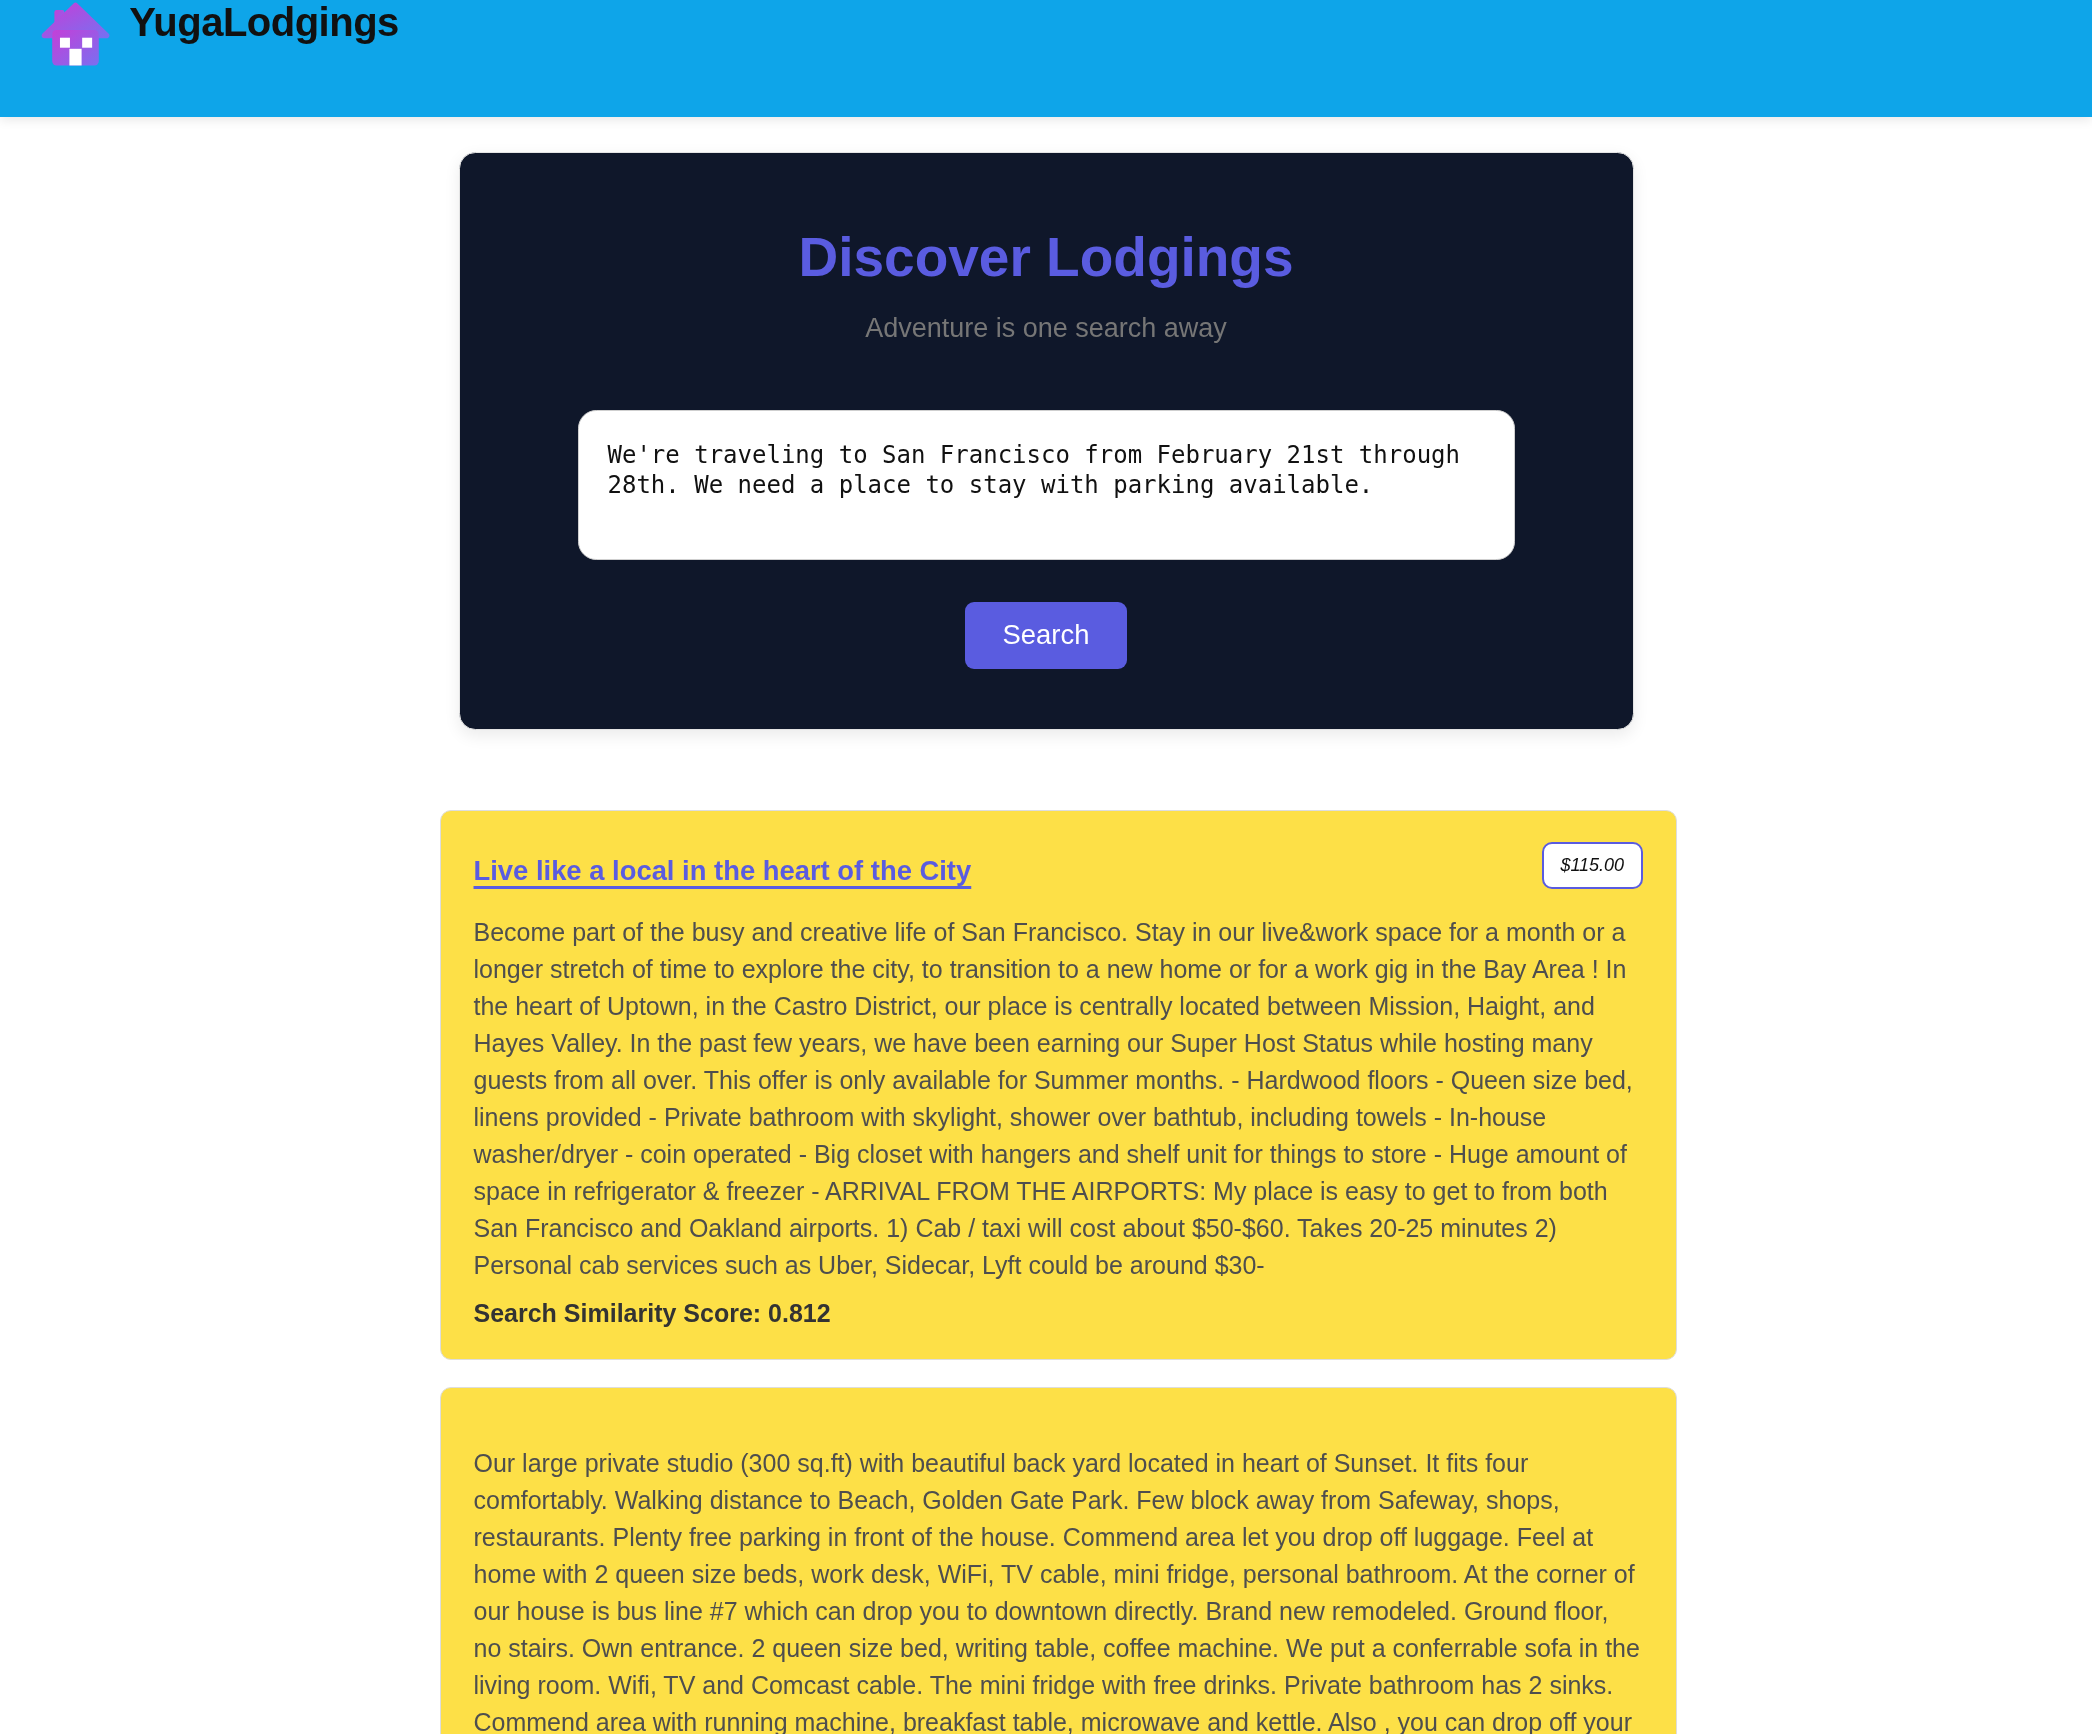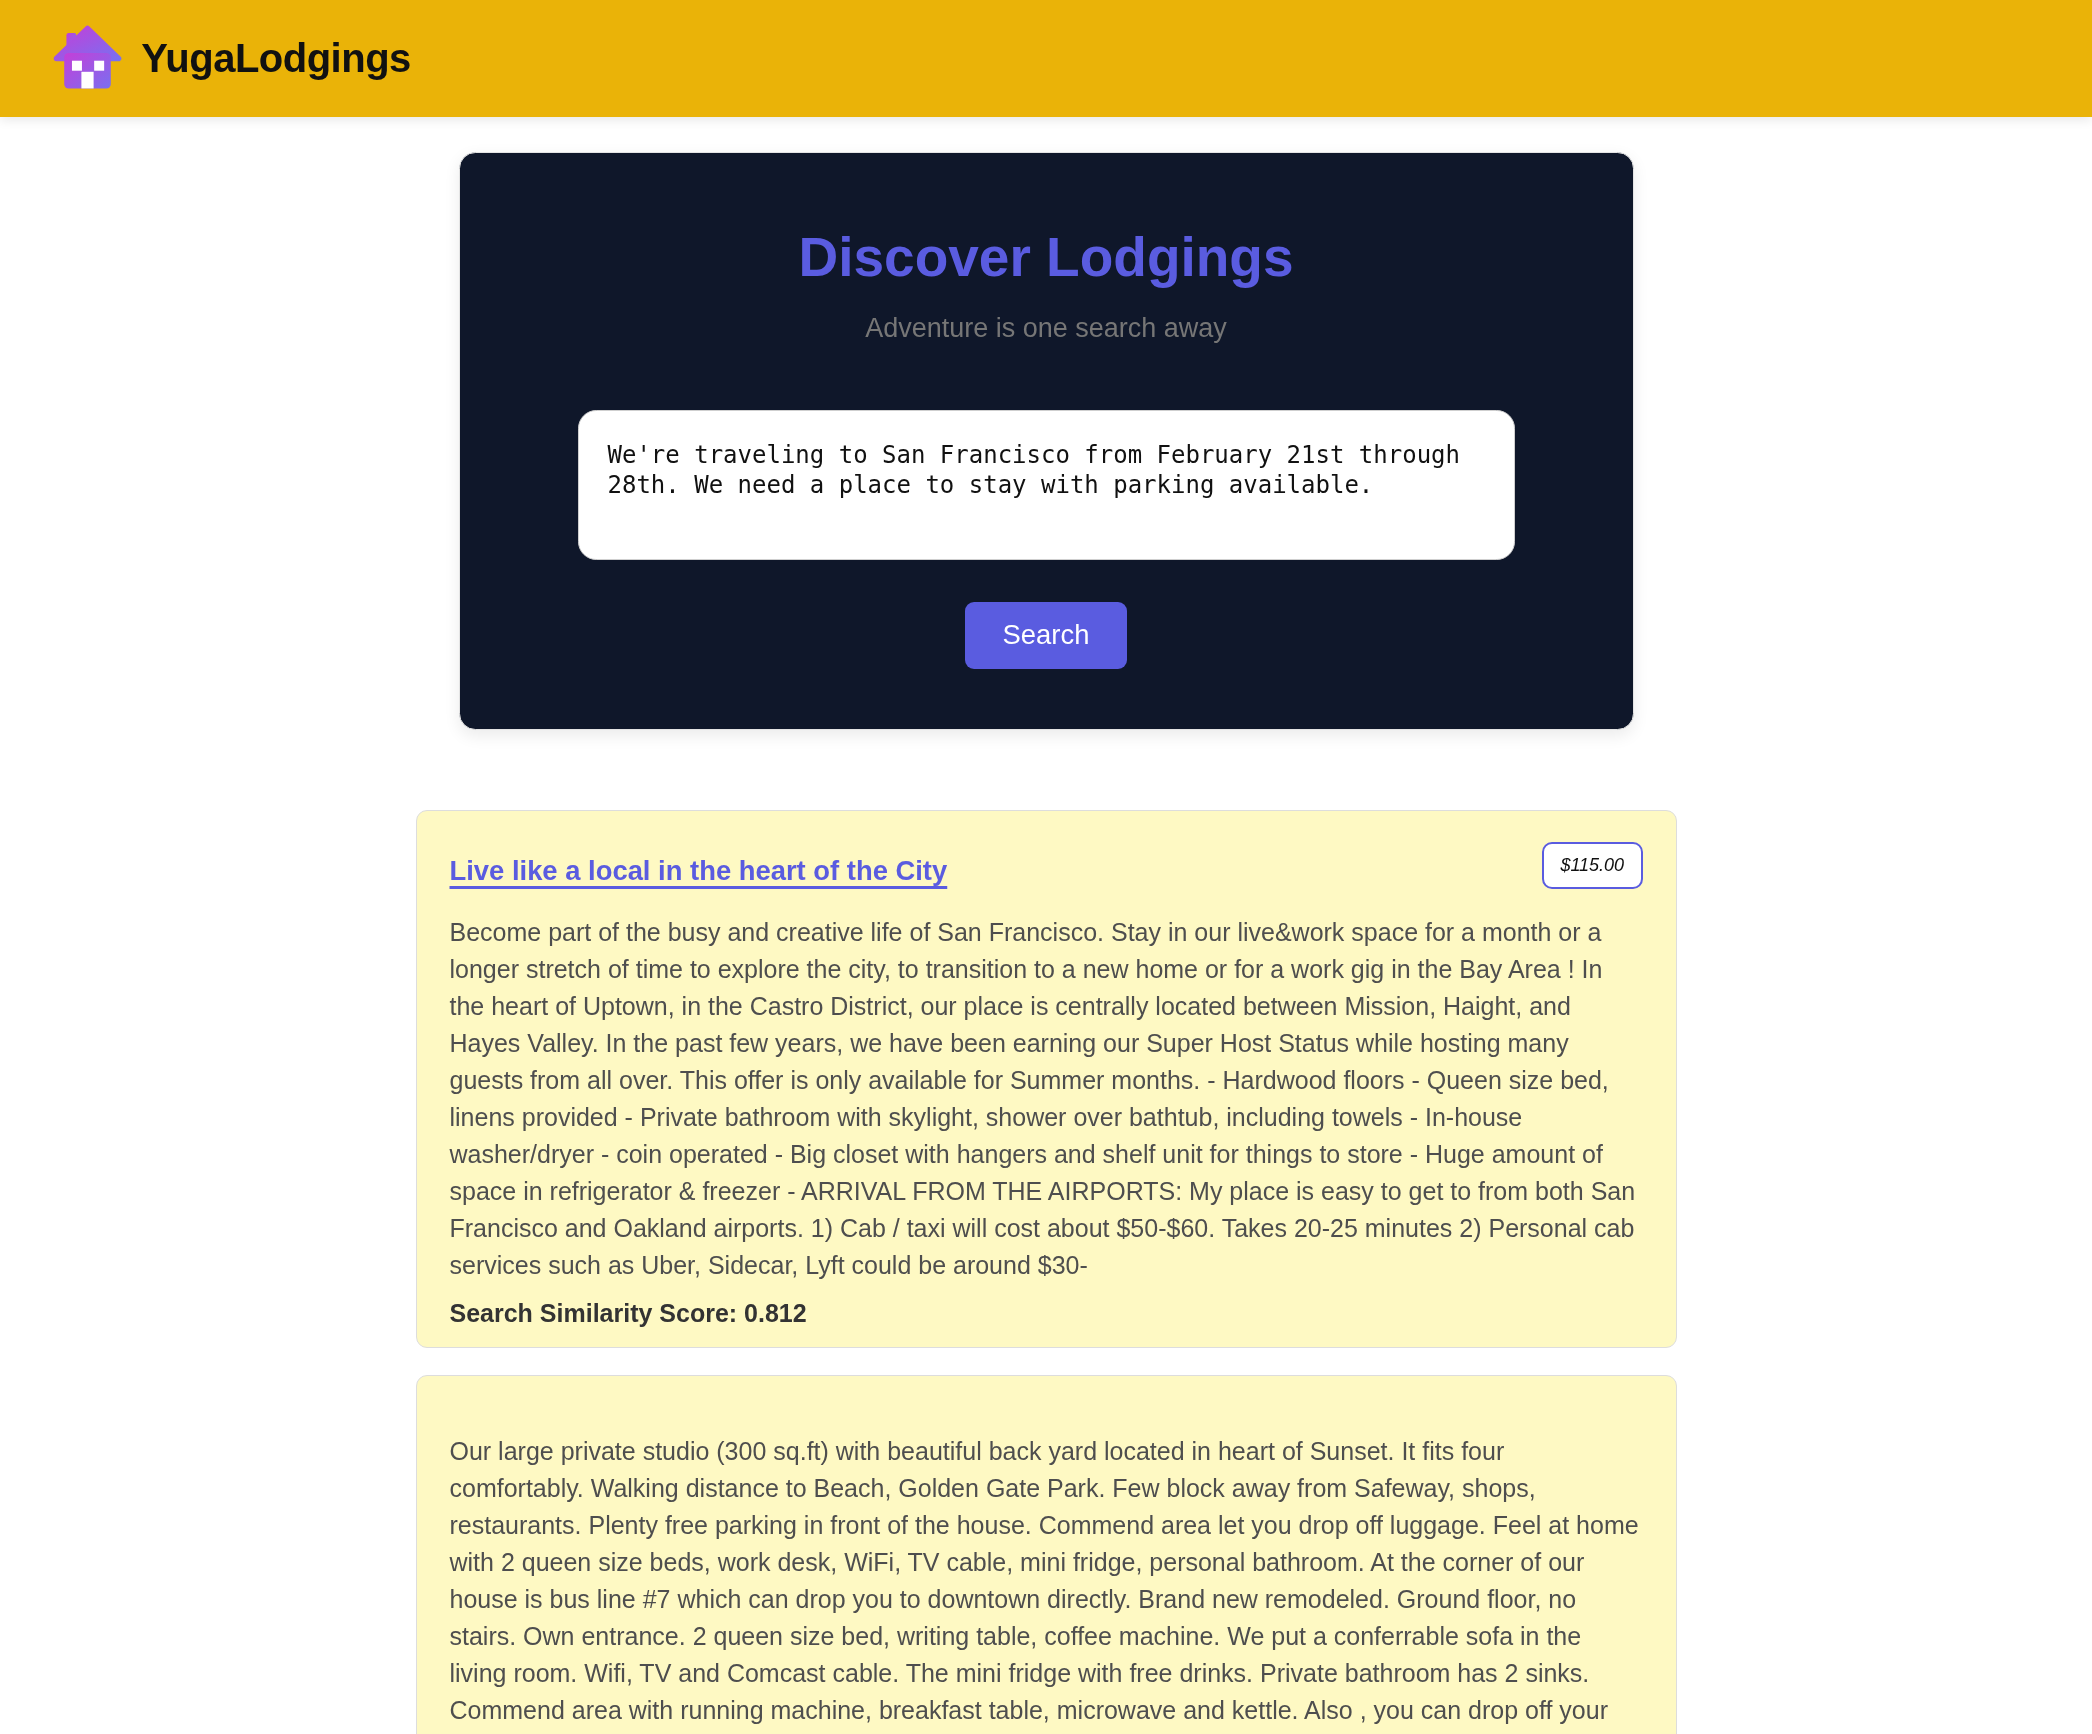--- a/index.html
+++ b/index.html
@@ -5,23 +5,23 @@
   * { margin: 0; padding: 0; box-sizing: border-box; }
   html, body {
     width: 2092px; height: 1734px;
     overflow: hidden;
     background: #ffffff;
     font-family: "Liberation Sans", sans-serif;
   }
   
   .app-header {
     width: 100%; height: 117px;
-    background: #eab308;
-    display: flex; align-items: center;
-    padding-left: 52px;
+    background: #0ea5e9;
+    display: flex; 
+    padding-left: 40px;
     box-shadow: 0 2.7px 11px rgba(0,0,0,0.10);
     position: relative; z-index: 2;
   }
   .logo { width: 71px; height: 71px; margin-right: 18.3px; flex: 0 0 auto; }
   .brand {
     font-size: 40px; font-weight: 700; color: #111111;
     letter-spacing: -0.5px;
   }
   
   .search-card {
@@ -74,24 +74,25 @@
   }
   
   .results {
     width: 1261px;
     margin: 80px auto 0 auto;
     display: flex;
     flex-direction: column;
     gap: 27.4px;
   }
   .result-card {
-    background: #fef9c3;
+    background: #fde047;
     border: 0.9px solid #dddddd;
     border-radius: 11px;
-    padding: 31px 33px 19px 33px;
+    padding: 31px 33px 31px 33px;
+    margin-left: 24px;
   }
   .result-head {
     display: flex;
     justify-content: space-between;
     align-items: flex-start;
   }
   .result-title {
     color: #5a5ce0;
     font-size: 27.4px;
     font-weight: 700;

